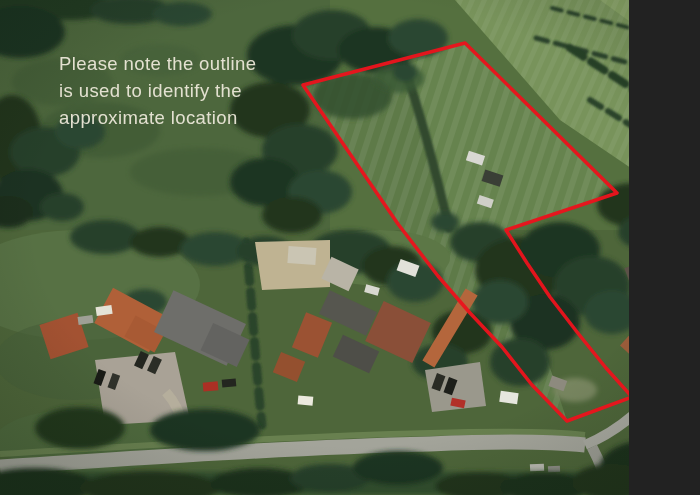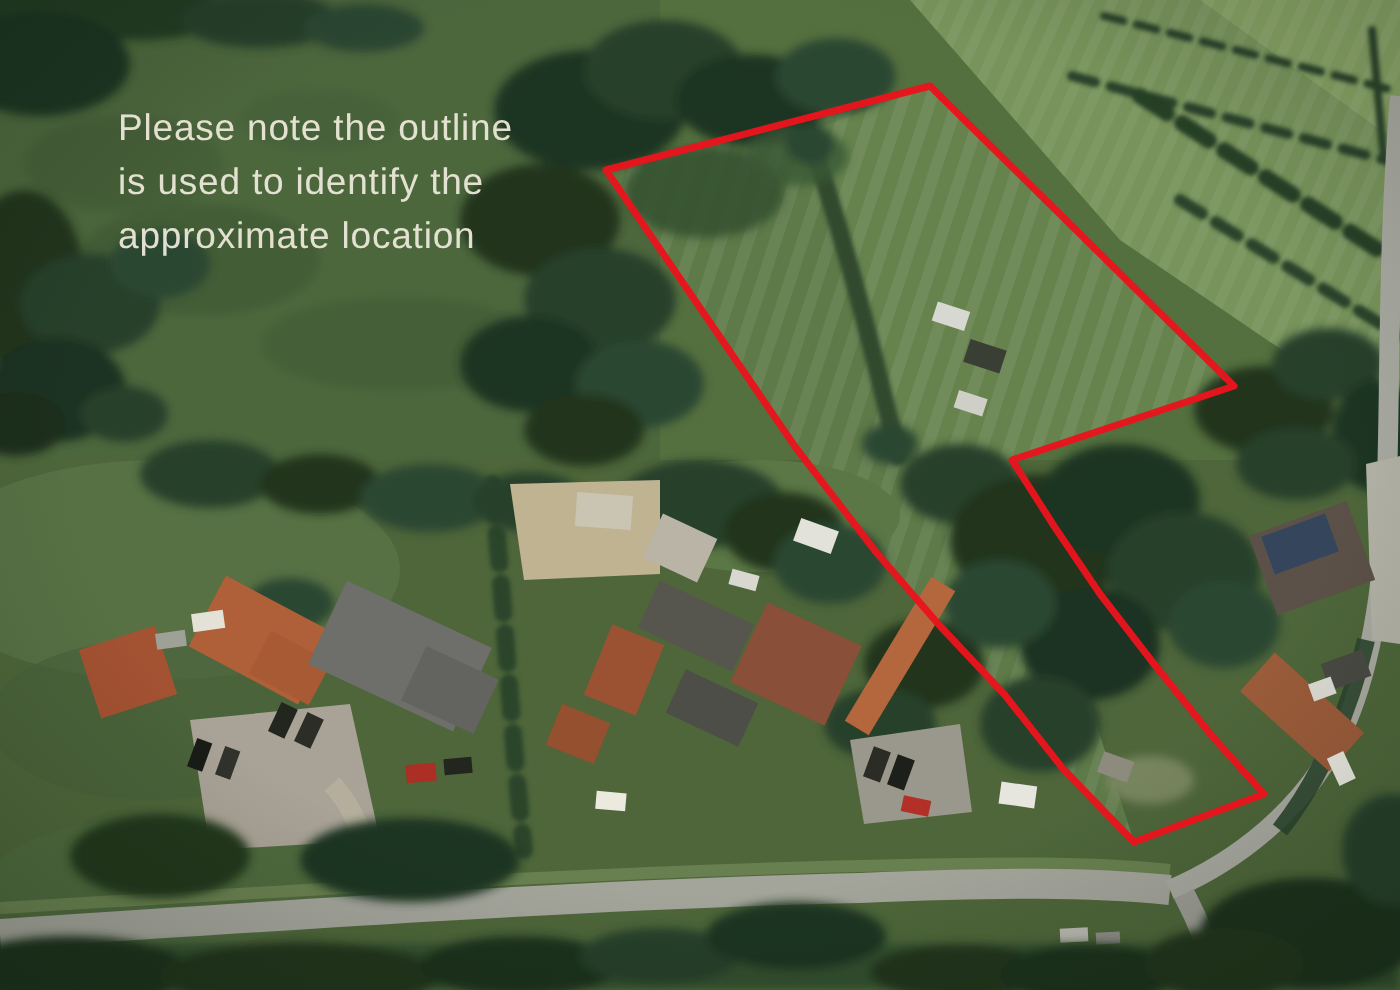--- a/index.html
+++ b/index.html
@@ -1,17 +1,17 @@
 <!DOCTYPE html>
 <html><head>
 <meta charset="utf-8">
 <style>
   html,body { margin:0; padding:0; background:#222; }
   .stage {
-    position:relative; width:700px; height:495px; overflow:hidden;
+    position:relative; width:629px; height:495px; overflow:hidden;
     font-family:"Liberation Sans", sans-serif;
   }
   .stage svg { position:absolute; inset:0; display:block; }
   .note-text text {
     font-family:"Liberation Sans","DejaVu Sans",sans-serif;
     font-size:18.5px; font-weight:300; letter-spacing:0.4px;
     opacity:0.95;
   }
   .outline-group polygon {
     stroke-width:3.5px; stroke-linejoin:round; stroke-linecap:round;

